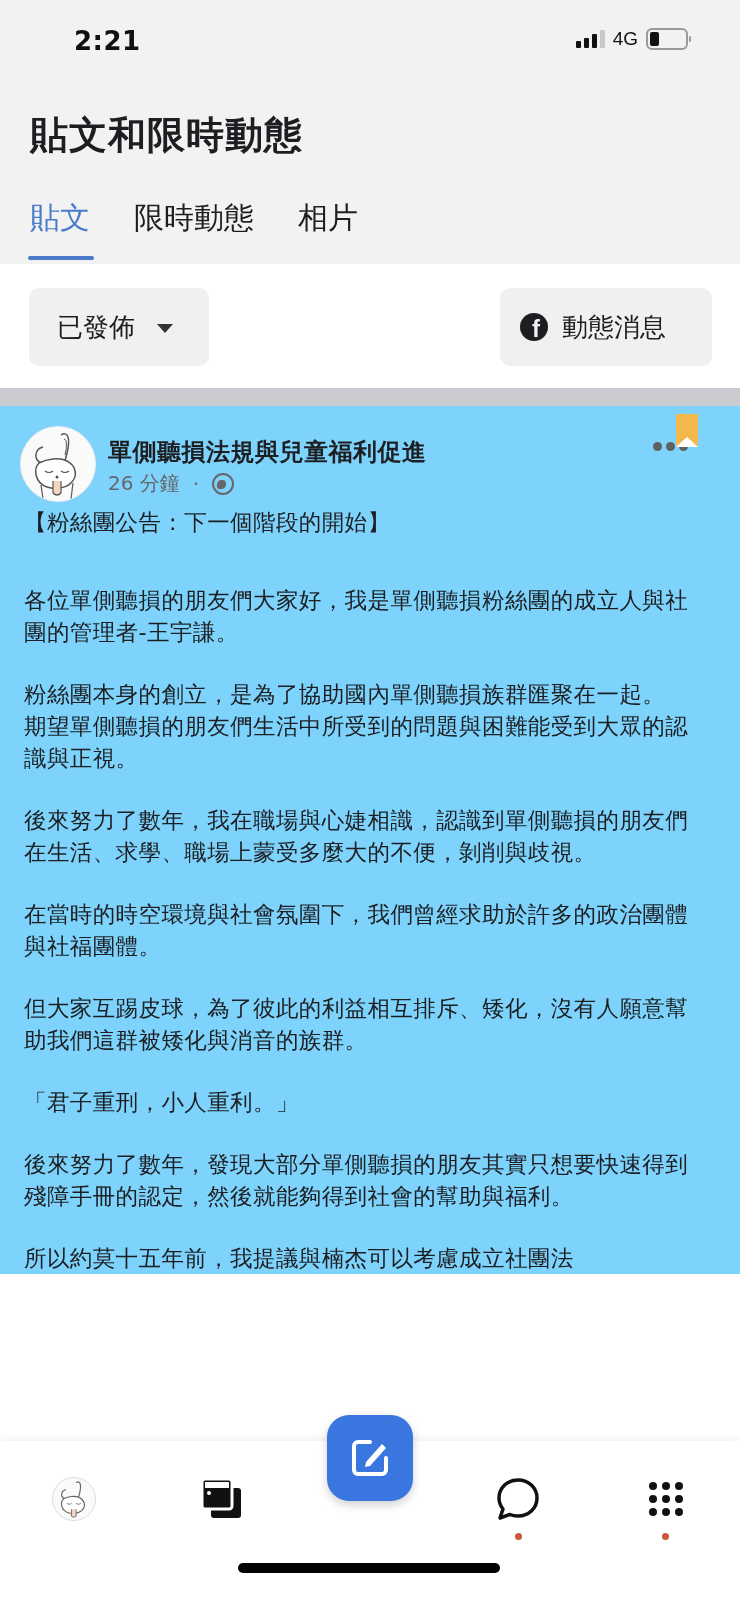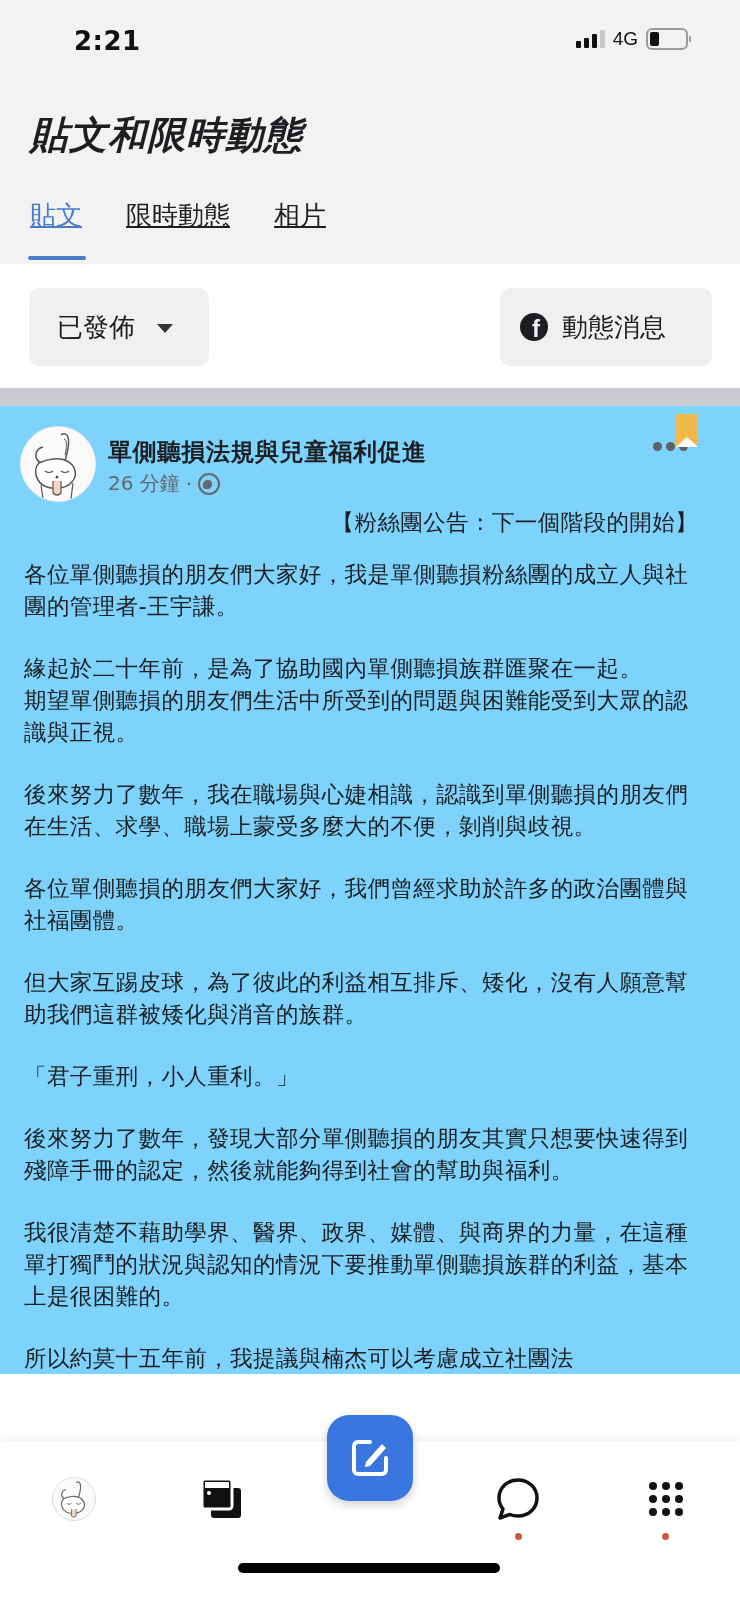--- a/index.html
+++ b/index.html
@@ -11,49 +11,49 @@
   .status-time { position: absolute; left: 74px; top: 26px; font-size: 26px; font-weight: bold; letter-spacing: 0.5px; color: #111; }
   .status-right { position: absolute; right: 52px; top: 28px; display: flex; align-items: center; gap: 8px; }
   .signal { display: flex; align-items: flex-end; gap: 3px; height: 18px; }
   .signal span { width: 5px; background: #111; border-radius: 1px; }
   .signal span.off { background: #c8c8c8; }
   .net { font-size: 19px; color: #111; font-family: "Liberation Sans", sans-serif; }
   .battery { width: 42px; height: 22px; border: 2px solid #9a9a9a; border-radius: 6px; position: relative; padding: 2px; }
   .battery .level { width: 9px; height: 100%; background: #111; border-radius: 2px; }
   .battery::after { content: ""; position: absolute; right: -5px; top: 6px; width: 2px; height: 6px; background: #9a9a9a; border-radius: 1px; }
 
-  .page-title { position: absolute; left: 30px; top: 110px; font-size: 38px; font-weight: bold; color: #1c1e21; letter-spacing: 1px; font-style: italic; }
+  .page-title { position: absolute; left: 30px; top: 110px; font-size: 38px; font-weight: bold; color: #1c1e21; letter-spacing: 1px; }
   .tabs { position: absolute; left: 30px; top: 198px; display: flex; gap: 0; }
-  .tab { font-size: 26px; color: #1c1e21; margin-right: 44px; position: relative; cursor: pointer; height: 62px; text-decoration: underline; }
+  .tab { font-size: 30px; color: #1c1e21; margin-right: 44px; position: relative; cursor: pointer; height: 62px; }
   .tab.active { color: #4a7bcb; }
   .tab.active::after { content: ""; position: absolute; left: -2px; right: -4px; bottom: 0; height: 4px; background: #4a7bcb; border-radius: 2px; }
 
   .filter-row { height: 124px; position: relative; background: #fff; }
   .btn-published { position: absolute; left: 29px; top: 24px; width: 180px; height: 78px; background: #f0f0f0; border-radius: 10px; display: flex; align-items: center; padding-left: 28px; font-size: 26px; color: #1c1e21; cursor: pointer; text-align: center; }
   .caret { width: 0; height: 0; border-left: 8px solid transparent; border-right: 8px solid transparent; border-top: 9px solid #333; margin-left: 22px; margin-top: 2px; }
   .btn-news { position: absolute; right: 28px; top: 24px; width: 212px; height: 78px; background: #f0f0f0; border-radius: 10px; display: flex; align-items: center; padding-left: 20px; font-size: 26px; color: #1c1e21; cursor: pointer; }
   .fb-icon { width: 28px; height: 28px; border-radius: 50%; background: #1c1e21; color: #f0f0f0; font-weight: bold; font-family: "Liberation Sans", sans-serif; font-size: 24px; display: flex; align-items: flex-end; justify-content: center; margin-right: 14px; overflow: hidden; line-height: 1; padding-left: 4px; }
 
   .divider { height: 18px; background: #c9cbd1; }
 
   .post { position: relative; background: #7dd3fc; padding: 0 24px; }
   .post-header { position: relative; height: 98px; }
   .avatar { position: absolute; left: 16px; top: 20px; width: 76px; height: 76px; border-radius: 50%; background: #fafafa; border: 1px solid #ececec; overflow: hidden; }
   .page-name { position: absolute; left: 84px; top: 30px; font-size: 24px; font-weight: bold; color: #1c1e21; letter-spacing: 0.5px; }
-  .post-meta { position: absolute; left: 84px; top: 64px; font-size: 20px; color: #65676b; display: flex; align-items: center; gap: 6px; }
+  .post-meta { position: absolute; left: 84px; top: 64px; font-size: 20px; color: #65676b; display: flex; align-items: center; gap: 13px; }
   .globe { width: 22px; height: 22px; border-radius: 50%; border: 2px solid #65676b; position: relative; overflow: hidden; }
   .globe::before { content: ""; position: absolute; left: 3px; top: 5px; width: 9px; height: 9px; background: #65676b; border-radius: 50% 40% 50% 30%; }
   .more-dots { position: absolute; right: 28px; top: 36px; display: flex; gap: 4px; cursor: pointer; }
   .more-dots span { width: 9px; height: 9px; border-radius: 50%; background: #606060; }
   .bookmark { position: absolute; right: 18px; top: 8px; width: 22px; height: 32px; background: #f2b84b; }
   .bookmark::after { content: ""; position: absolute; left: 0; bottom: -1px; width: 0; height: 0; border-left: 11px solid transparent; border-right: 11px solid transparent; border-bottom: 10px solid #fff; }
 
   .post-body { font-size: 22.5px; line-height: 32px; color: #1c1e21; padding-right: 18px; letter-spacing: 0.4px; }
   .post-body p { margin-bottom: 30px; white-space: pre-line; }
-  .post-body p.title-line { margin-bottom: 20px; text-align: right; }
+  .post-body p.title-line { margin-bottom: 46px; }
 
   .bottom-nav { position: absolute; left: 0; right: 0; top: 1441px; height: 159px; background: #fff; box-shadow: 0 -3px 8px rgba(0,0,0,0.05); }
   .nav-item { position: absolute; top: 28px; width: 60px; height: 60px; display: flex; align-items: center; justify-content: center; cursor: pointer; }
   .nav-avatar { width: 44px; height: 44px; border-radius: 50%; border: 1px solid #ddd; background: #fafafa; overflow: hidden; }
   .fab { position: absolute; left: 327px; top: -26px; width: 86px; height: 86px; background: #3a76e0; border-radius: 22px; box-shadow: 0 4px 10px rgba(0,0,0,0.18); display: flex; align-items: center; justify-content: center; cursor: pointer; }
   .badge-dot { position: absolute; width: 7px; height: 7px; border-radius: 50%; background: #c9573b; }
   .home-indicator { position: absolute; left: 238px; top: 122px; width: 262px; height: 10px; background: #000; border-radius: 6px; }
 </style>
 </head>
 <body>
@@ -122,28 +122,27 @@
       <span></span>
       <span></span>
       <span></span>
     </div>
     <div class="bookmark"></div>
   </div>
 
   <div class="post-body">
     <p class="title-line" style="margin-top:2px;">【粉絲團公告：下一個階段的開始】</p>
     <p>各位單側聽損的朋友們大家好，我是單側聽損粉絲團的成立人與社團的管理者-王宇謙。</p>
-    <p>緣起於二十年前，是為了協助國內單側聽損族群匯聚在一起。
+    <p>粉絲團本身的創立，是為了協助國內單側聽損族群匯聚在一起。
 期望單側聽損的朋友們生活中所受到的問題與困難能受到大眾的認識與正視。</p>
     <p>後來努力了數年，我在職場與心婕相識，認識到單側聽損的朋友們在生活、求學、職場上蒙受多麼大的不便，剝削與歧視。</p>
-    <p>各位單側聽損的朋友們大家好，我們曾經求助於許多的政治團體與社福團體。</p>
+    <p>在當時的時空環境與社會氛圍下，我們曾經求助於許多的政治團體與社福團體。</p>
     <p>但大家互踢皮球，為了彼此的利益相互排斥、矮化，沒有人願意幫助我們這群被矮化與消音的族群。</p>
     <p>「君子重刑，小人重利。」</p>
     <p>後來努力了數年，發現大部分單側聽損的朋友其實只想要快速得到殘障手冊的認定，然後就能夠得到社會的幫助與福利。</p>
-    <p>我很清楚不藉助學界、醫界、政界、媒體、與商界的力量，在這種單打獨鬥的狀況與認知的情況下要推動單側聽損族群的利益，基本上是很困難的。</p>
     <p>所以約莫十五年前，我提議與楠杰可以考慮成立社團法</p>
   </div>
 </div>
 
 <div class="bottom-nav">
   <div class="nav-item" style="left:44px;">
     <div class="nav-avatar">
       <svg width="44" height="44" viewBox="0 0 76 76">
         <path d="M40 8 C46 4 50 10 46 26 L44 34" fill="none" stroke="#666" stroke-width="2"></path>
         <path d="M22 20 C14 22 12 32 20 36" fill="none" stroke="#666" stroke-width="2"></path>

